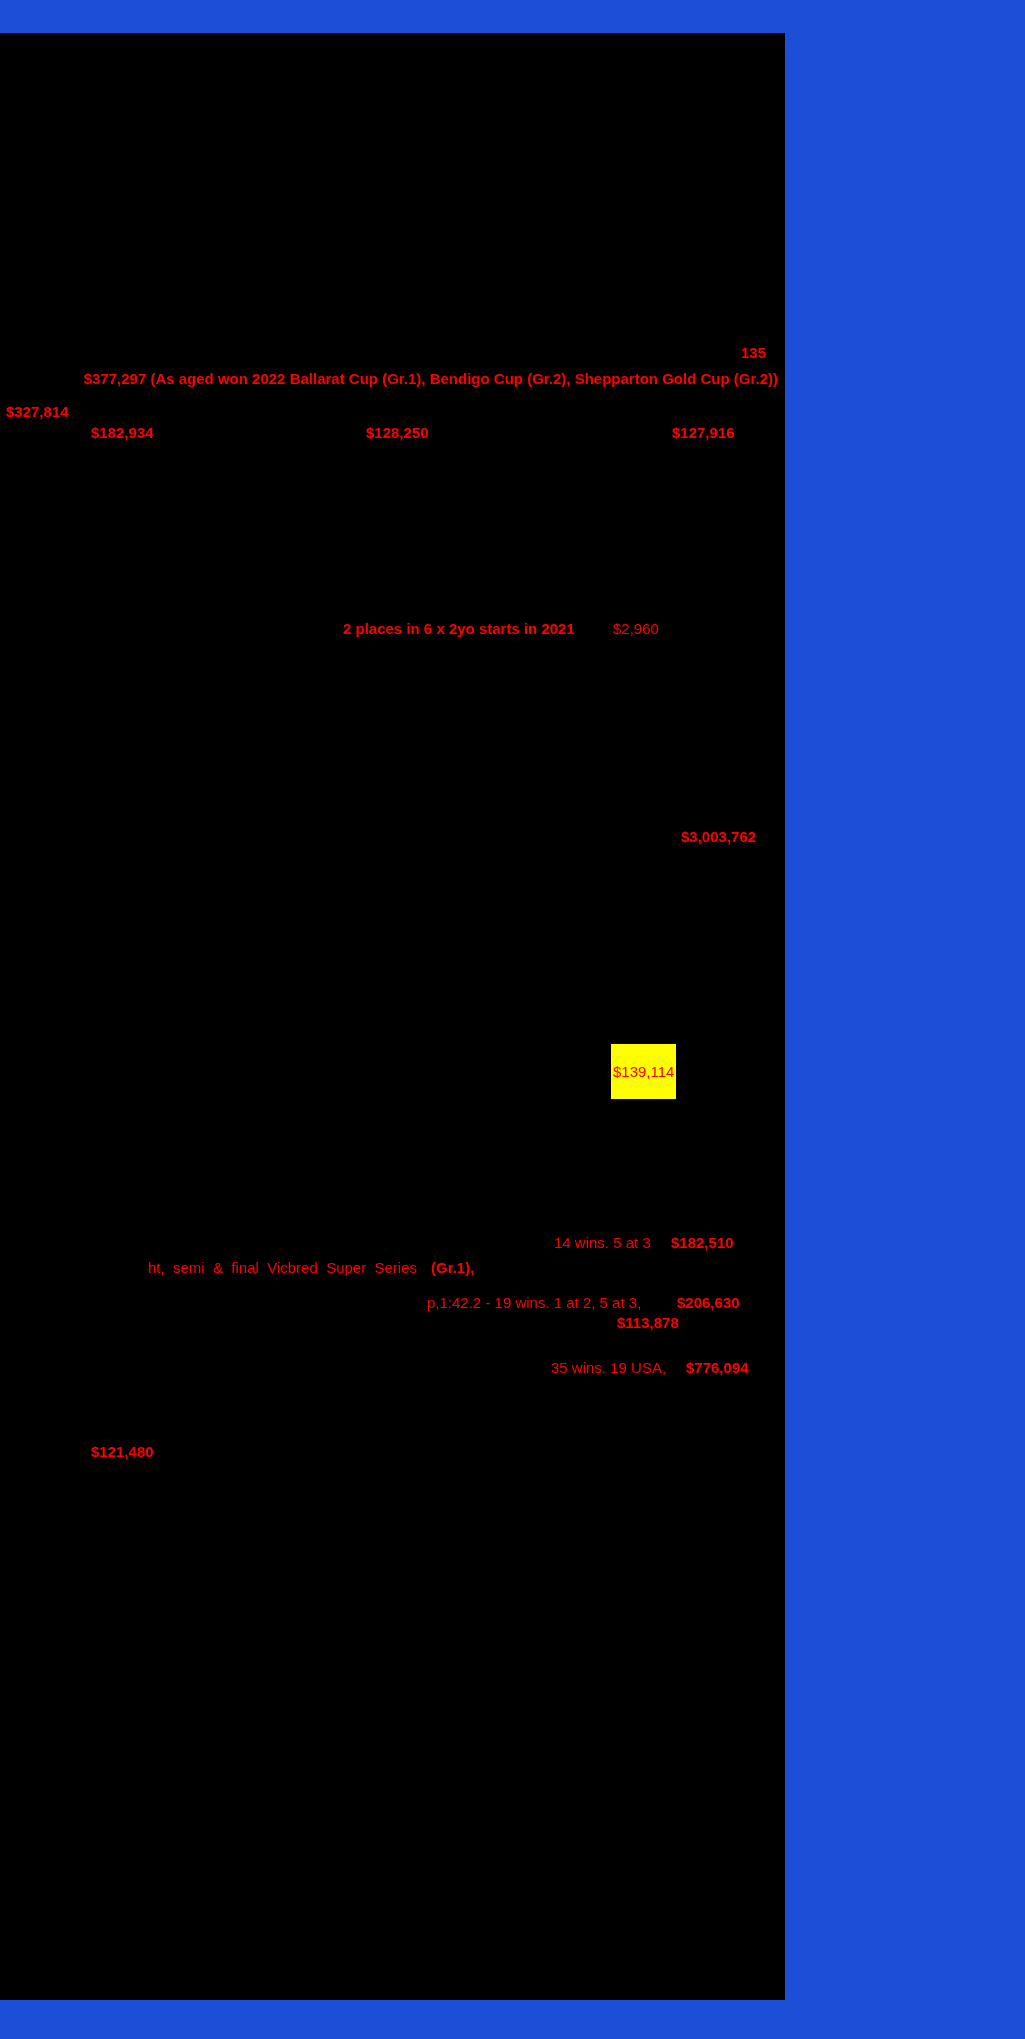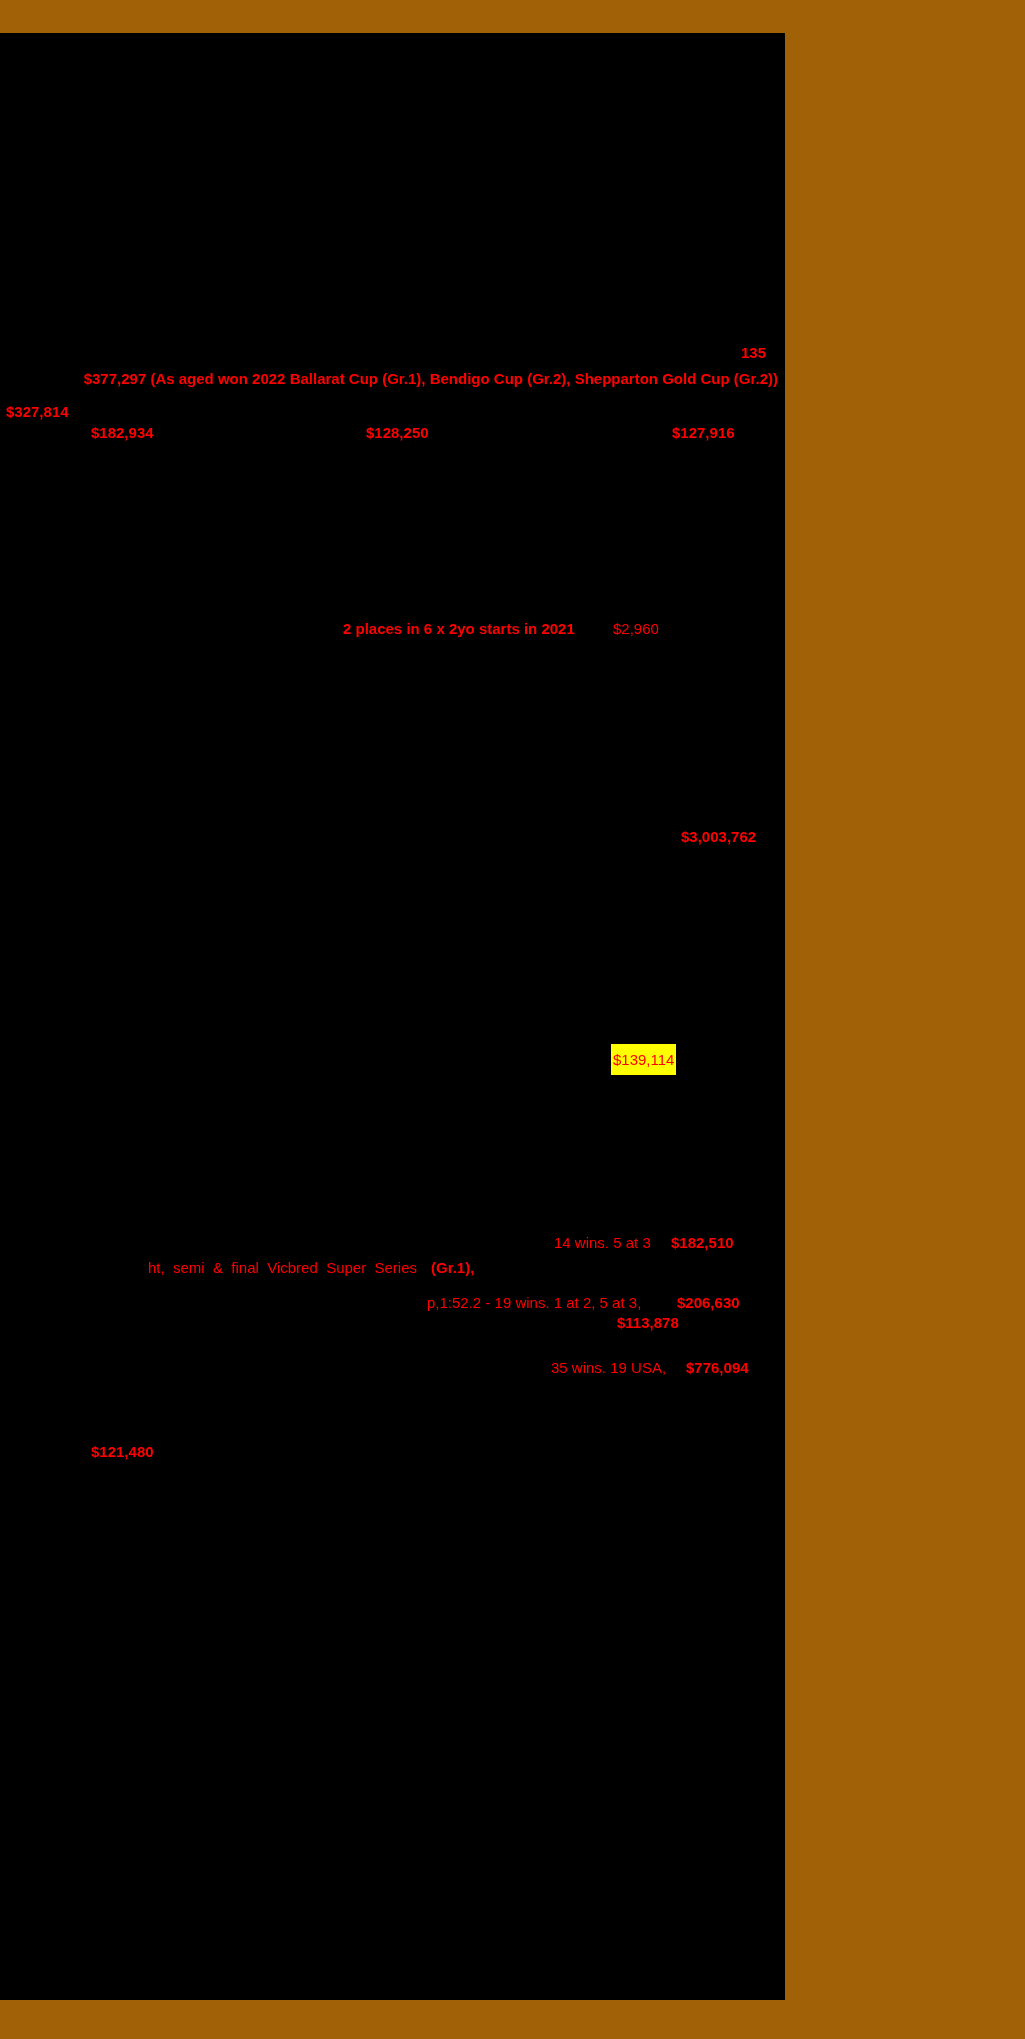--- a/index.html
+++ b/index.html
@@ -7,21 +7,21 @@
     padding: 0;
     background: #ffffff;
   }
   body {
     font-family: "Liberation Sans", sans-serif;
   }
   #page {
     position: relative;
     width: 1025px;
     height: 2039px;
-    background: #a16207;
+    background: #1d4ed8;
     overflow: hidden;
   }
   #sheet {
     position: absolute;
     left: 0px;
     top: 33px;
     width: 785px;
     height: 1967px;
     background: #000000;
     overflow: hidden;
@@ -59,31 +59,31 @@
     <div class="txt b" style="left:366px; top:390px;text-align:center;">$128,250</div>
 
     <div class="txt b" style="left:672px; top:390px;">$127,916</div>
 
     <div class="txt b" style="left:343px; top:586px;">2 places in 6 x 2yo starts in 2021</div>
 
     <div class="txt" style="left:613px; top:586px;">$2,960</div>
 
     <div class="txt b" style="left:681px; top:794px;">$3,003,762</div>
 
-    <div class="txt hl" style="left:611px; top:1011px; padding:6px 2px;">$139,114</div>
+    <div class="txt hl" style="left:611px; top:1011px; padding:18px 2px;">$139,114</div>
 
     <div class="txt" style="left:554px; top:1200px;">14 wins. 5 at 3</div>
 
     <div class="txt b" style="left:671px; top:1200px;">$182,510</div>
 
     <div class="txt" style="left:148px; top:1225px;">ht,  semi  &amp;  final  Vicbred  Super  Series</div>
 
     <div class="txt b" style="left:431px; top:1225px;">(Gr.1),</div>
 
-    <div class="txt" style="left:427px; top:1260px;">p,1:52.2 - 19 wins. 1 at 2, 5 at 3,</div>
+    <div class="txt" style="left:427px; top:1260px;">p,1:42.2 - 19 wins. 1 at 2, 5 at 3,</div>
 
     <div class="txt b" style="left:677px; top:1260px;">$206,630</div>
 
     <div class="txt b" style="left:617px; top:1280px;">$113,878</div>
 
     <div class="txt" style="left:551px; top:1325px;">35 wins. 19 USA,</div>
 
     <div class="txt b" style="left:686px; top:1325px;">$776,094</div>
 
     <div class="txt b" style="left:91px; top:1409px;">$121,480</div>

